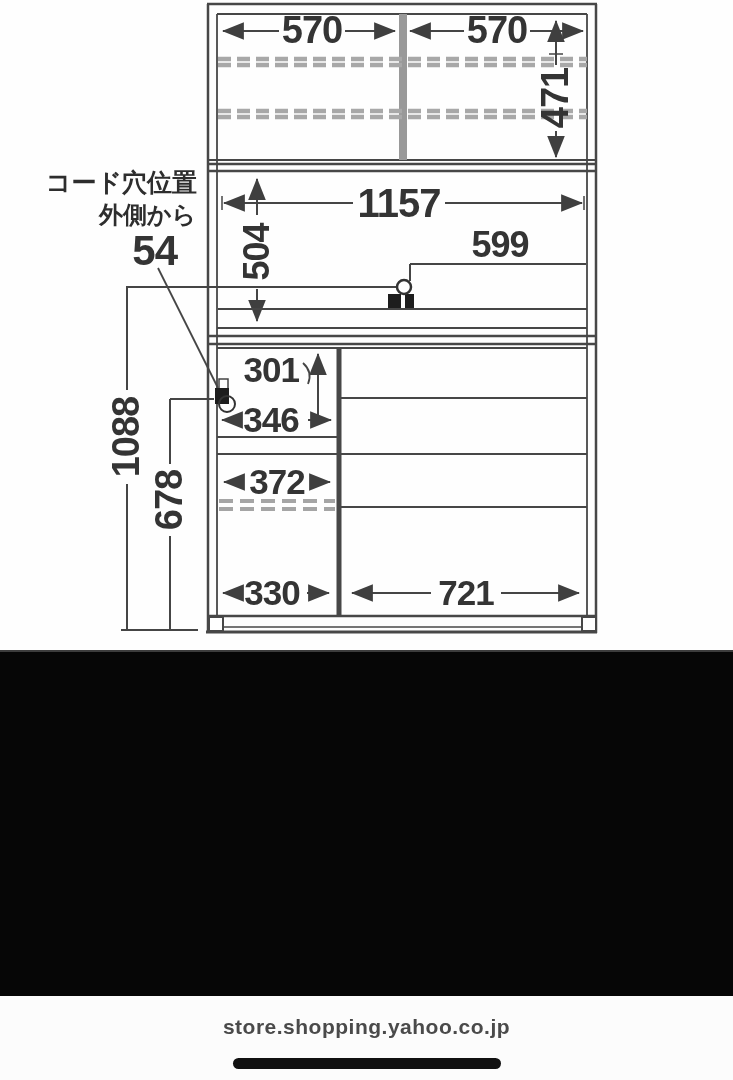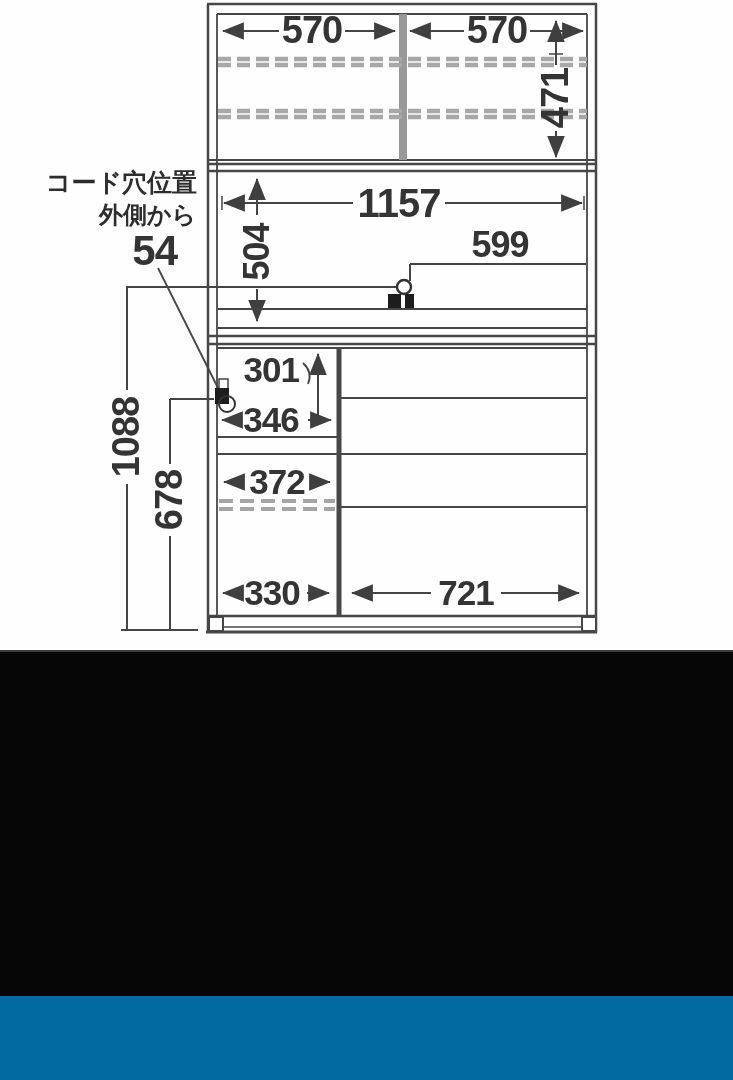--- a/index.html
+++ b/index.html
@@ -1,18 +1,18 @@
 <!DOCTYPE html>
 <html><head>
 <meta charset="utf-8">
 <style>
   html,body{margin:0;padding:0;background:#e9e9e9;}
   .screen{
     position:relative;width:733px;height:1080px;margin:0 auto;
-    background:#0369a1;overflow:hidden;
+    background:#0f172a;overflow:hidden;
     font-family:"Liberation Sans","DejaVu Sans",sans-serif;
   }
   .drawing-area{position:relative;width:733px;height:650px;background:#fefefe;}
   .drawing-area svg{display:block;}
   .black-band{
     position:absolute;left:0;top:650px;width:733px;height:346px;
     border-top:2px solid #3c3c3c;box-sizing:border-box;
   }
   .footer{
     position:absolute;left:0;top:996px;width:733px;height:84px;
@@ -169,14 +169,18 @@
       <text class="dim" x="170" y="512" font-size="38" text-anchor="middle" transform="rotate(-90 170 500)">678</text>
 
       <text class="note" x="197" y="191" font-size="25" text-anchor="end">コード穴位置</text>
       <text class="note" x="196" y="223" font-size="24" text-anchor="end">外側から</text>
       <text class="dim" x="177" y="265" font-size="42" text-anchor="end">54</text>
     </svg>
   </div>
 
   <div class="black-band" style="background: rgb(6, 6, 6);"></div>
 
+  <div class="footer" style="background: rgb(252, 252, 252);">
+    <span class="site-url" style="color: rgb(74, 74, 74);">store.shopping.yahoo.co.jp</span>
+    <div class="home-indicator" style="background: rgb(17, 17, 17);"></div>
+  </div>
 
 </div>
 
 </body></html>

